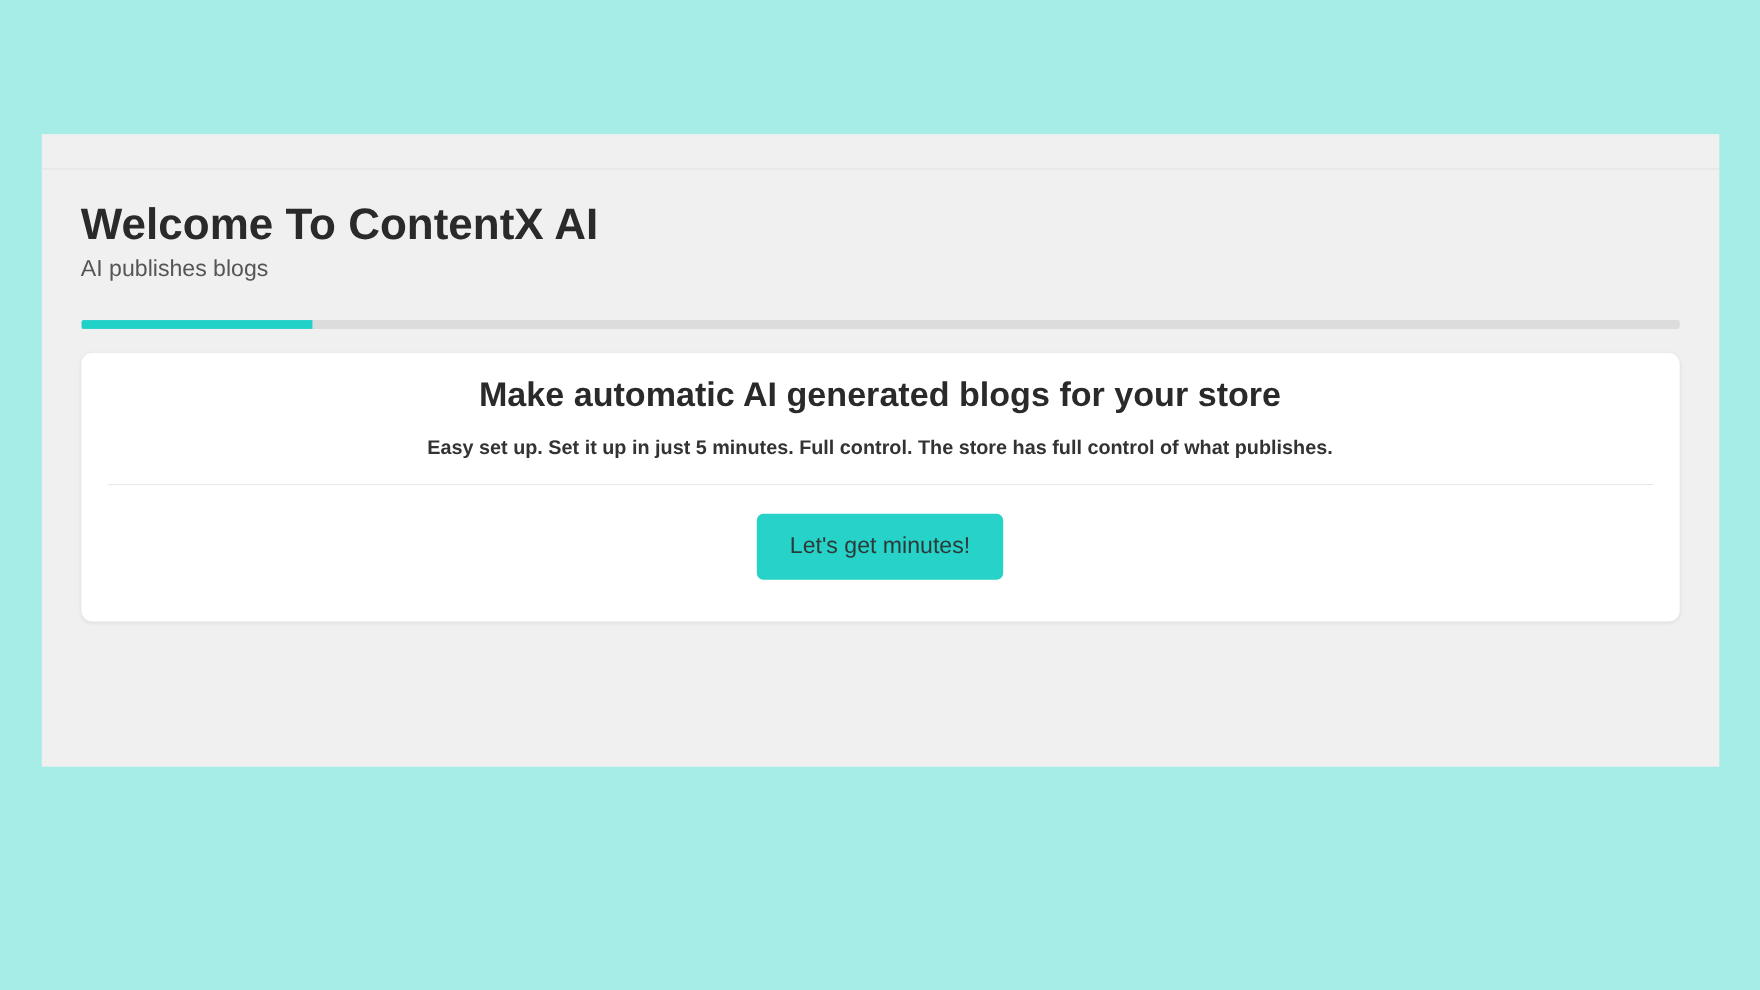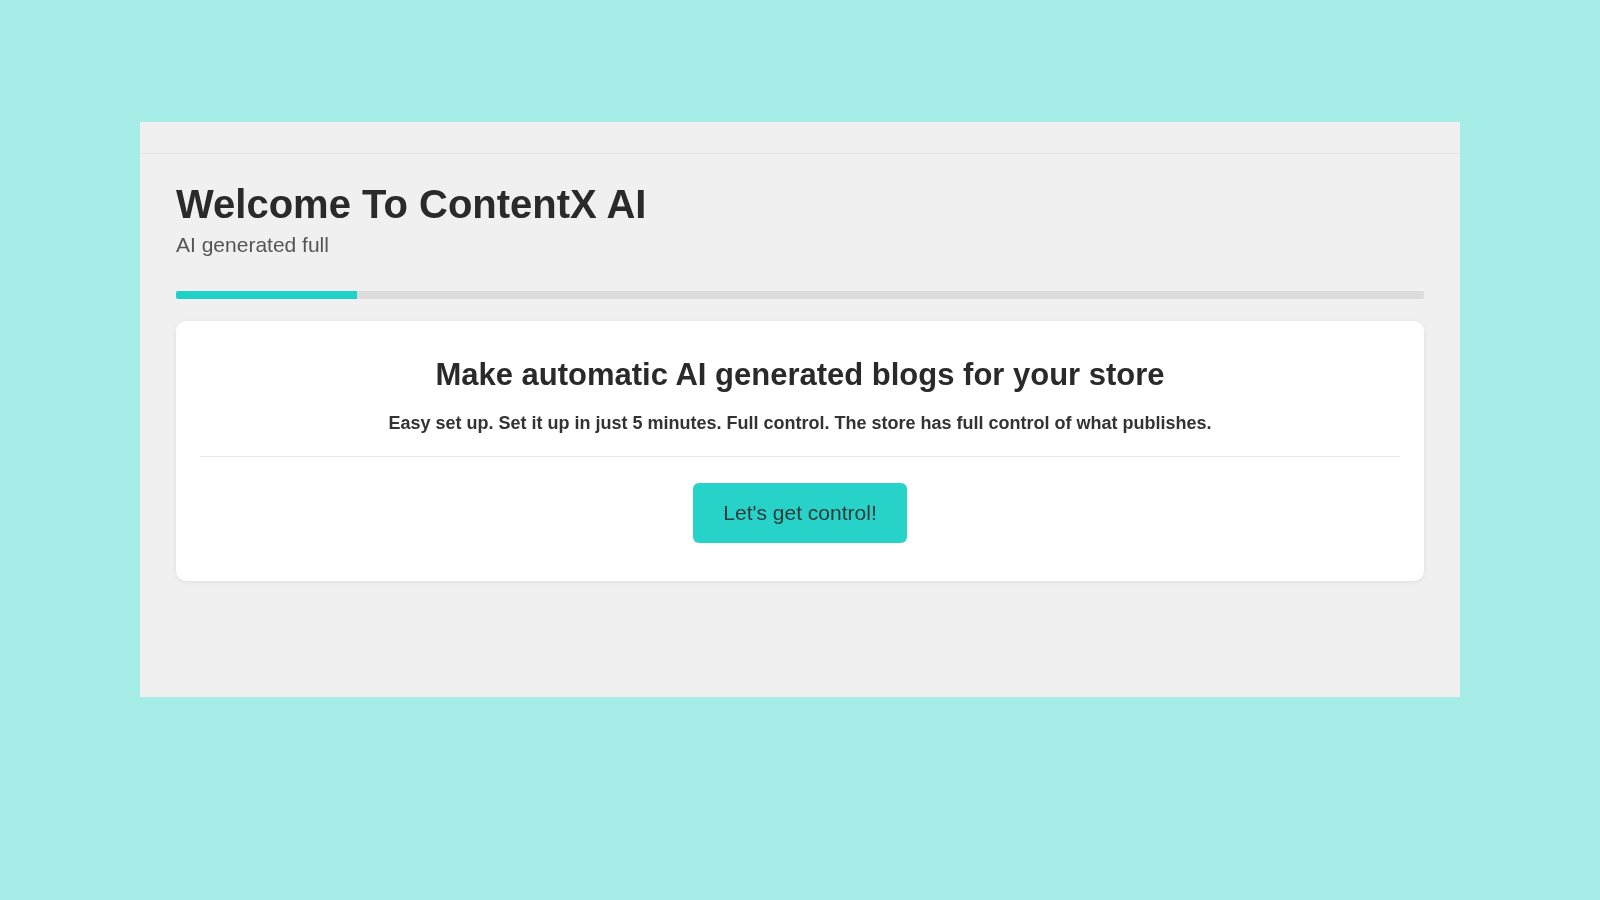--- a/index.html
+++ b/index.html
@@ -11,21 +11,21 @@
       font-family: 'Segoe UI', Tahoma, Geneva, Verdana, sans-serif;
       background-color: #a7ede7;
       width: 1600px;
       height: 900px;
       display: flex;
       align-items: flex-start;
       justify-content: center;
       padding-top: 122px;
     }
     .container {
-      width: 1320px;
+      width: 1525px;
       height: 575px;
       background-color: #f0f0f0;
       position: relative;
     }
     .top-bar {
       height: 32px;
       border-bottom: 1px solid #e3e3e3;
     }
     .content {
       padding: 28px 36px 0 36px;
@@ -52,21 +52,21 @@
     }
     .progress-fill {
       height: 100%;
       background-color: #1fd1c7;
       width: 14.5%;
     }
     .card {
       background-color: #ffffff;
       border-radius: 10px;
       box-shadow: 0 1px 4px rgba(0,0,0,0.08);
-      padding: 36px 20px 38px 20px;
+      padding: 20px 20px 38px 20px;
       text-align: center;
     }
     .card-title {
       font-size: 31px;
       font-weight: 700;
       color: #2a2a2a;
       margin-bottom: 20px;
     }
     .card-subtitle {
       font-size: 18px;
@@ -88,25 +88,25 @@
       cursor: pointer;
     }
   </style>
 </head>
 <body>
 
 <div class="container">
   <div class="top-bar"></div>
   <div class="content">
     <h1 class="page-title">Welcome To ContentX AI</h1>
-    <div class="page-subtitle">AI generated full</div>
+    <div class="page-subtitle">AI publishes blogs</div>
 
     <div class="progress-bar">
       <div class="progress-fill" style="width:14.5%"></div>
     </div>
 
     <div class="card">
       <h2 class="card-title">Make automatic AI generated blogs for your store</h2>
       <div class="card-subtitle">Easy set up. Set it up in just 5 minutes. Full control. The store has full control of what publishes.</div>
-      <button class="cta-button">Let's get control!</button>
+      <button class="cta-button">Let's get minutes!</button>
     </div>
   </div>
 </div>
 
 </body></html>

